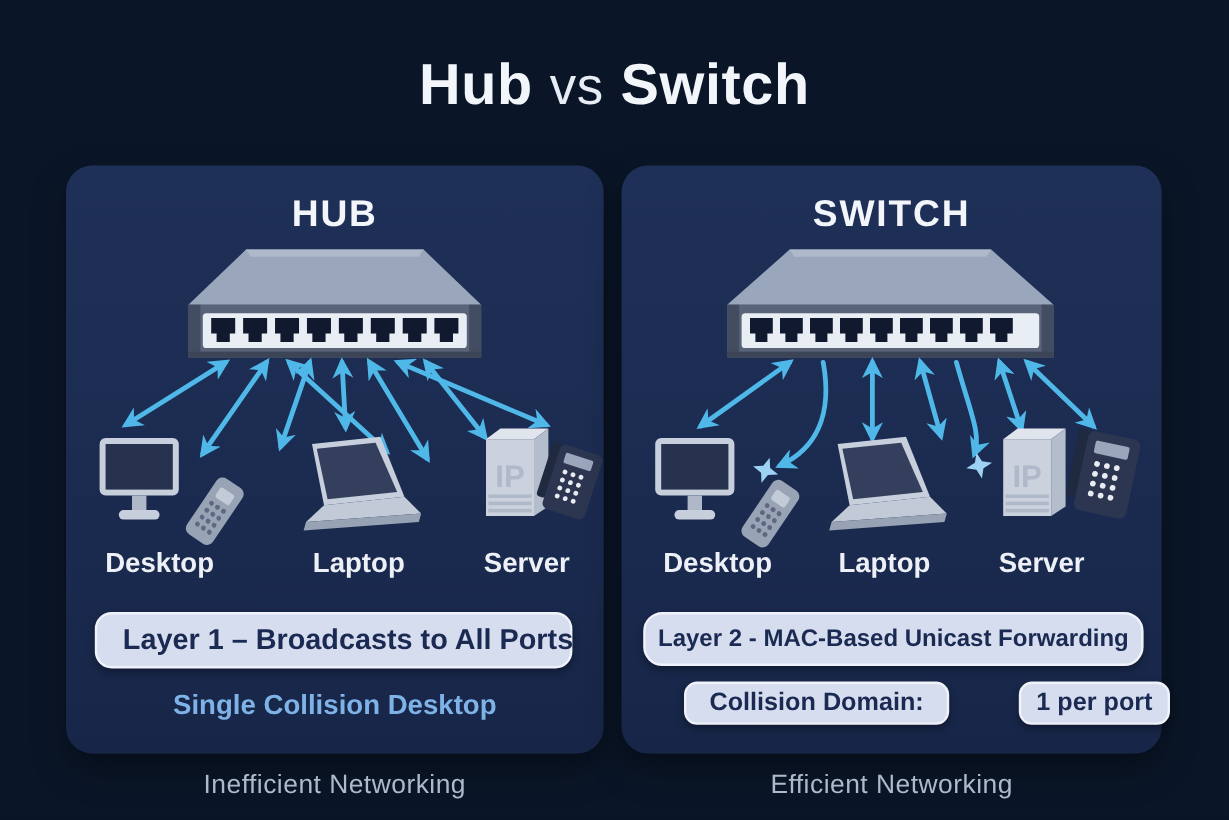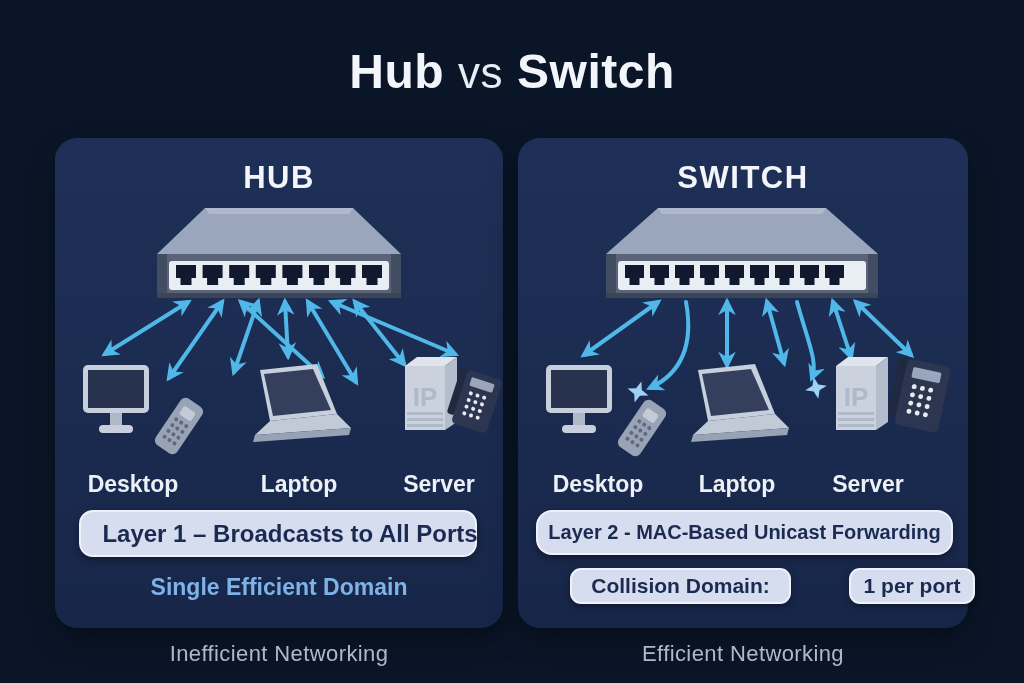--- a/index.html
+++ b/index.html
@@ -33,21 +33,21 @@
   .panel-heading{
     position:absolute;top:22px;left:0;width:100%;
     text-align:center;color:#F2F5FA;font-size:31px;font-weight:700;
     letter-spacing:1.5px;margin:0;
   }
 
   .art{position:absolute;left:0;top:0;width:100%;height:100%;}
 
   .device-label{
     position:absolute;top:318px;transform:translateX(-50%);
-    color:#EDF1F7;font-size:23px;font-weight:600;white-space:nowrap;margin-top:15px;
+    color:#EDF1F7;font-size:23px;font-weight:600;white-space:nowrap;
   }
 
   .pill{
     position:absolute;
     background:#D6DDEE;
     border:2px solid #EFF2FA;
     border-radius:14px;
     color:#1B2A52;font-weight:700;
     display:flex;align-items:center;justify-content:center;
     box-shadow:0 3px 7px rgba(0,0,0,.35);
@@ -179,21 +179,21 @@
             <circle cx="8" cy="16" r="2"></circle>
         </g>
       </g>
     </svg>
 
     <span class="device-label" style="left:78px">Desktop</span>
     <span class="device-label" style="left:244px">Laptop</span>
     <span class="device-label" style="left:384px">Server</span>
 
     <div class="pill badge-hub">Layer 1 – Broadcasts to All Ports</div>
-    <div class="subtext">Single Efficient Domain</div>
+    <div class="subtext">Single Collision Desktop</div>
   </section>
 
   <section class="panel right">
     <h2 class="panel-heading">SWITCH</h2>
 
     <svg class="art" viewBox="0 0 450 490">
       <defs>
         <marker id="ahR" viewBox="0 0 10 10" refX="7.5" refY="5" markerWidth="4.4" markerHeight="4.4" orient="auto-start-reverse">
           <path d="M0,0 L10,5 L0,10 L3,5 z" fill="#4FB8E8"></path>
         </marker>

